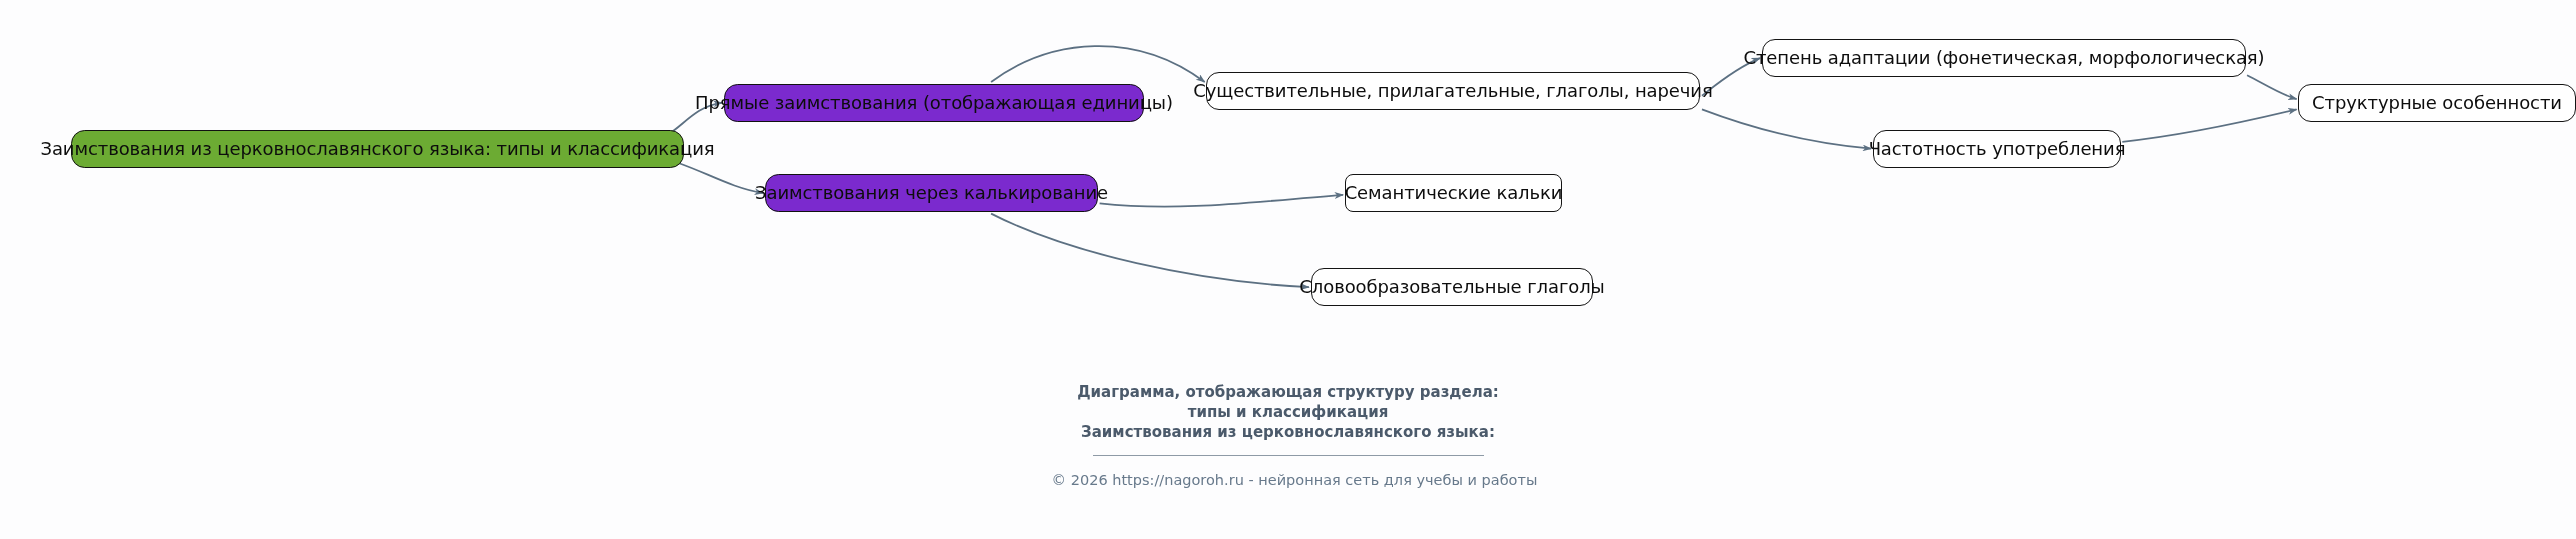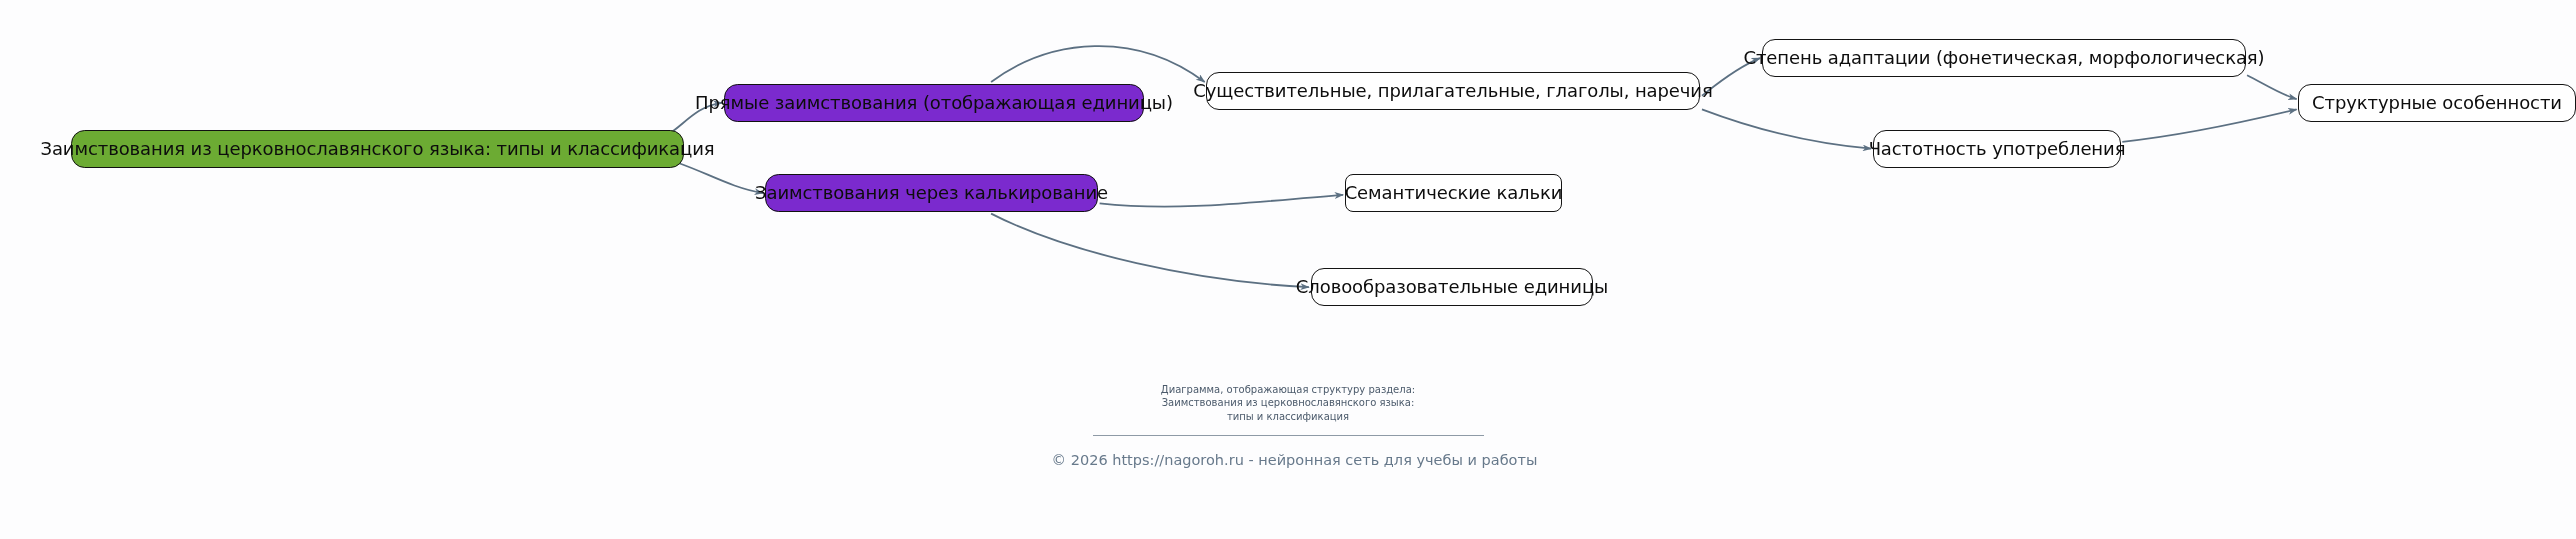--- a/index.html
+++ b/index.html
@@ -58,22 +58,22 @@
   }
   #caption-block {
     position: absolute;
     left: 0;
     top: 383px;
     width: 2576px;
     text-align: center;
   }
   .caption-title {
     font-family: "DejaVu Sans", sans-serif;
-    font-size: 10px;
-    font-weight: normal;
+    font-size: 15px;
+    font-weight: bold;
     color: #4b5a6b;
     line-height: 1.33;
   }
   .caption-rule {
     width: 391px;
     height: 0;
     margin: 12px auto 0 auto;
     border-top: 1.3px solid #8e9aa6;
   }
   .caption-footer {
@@ -135,27 +135,27 @@
 
   <div class="node leaf" style="left:2298px; top:84px; width:278px; height:38px;align-items:center;">
     <span>Структурные особенности</span>
   </div>
 
   <div class="node leaf" style="left:1345px; top:174px; width:217px; height:38px;border-radius:8px;">
     <span>Семантические кальки</span>
   </div>
 
   <div class="node leaf" style="left:1311px; top:268px; width:282px; height:38px;">
-    <span>Словообразовательные единицы</span>
+    <span>Словообразовательные глаголы</span>
   </div>
 
   <div id="caption-block">
     <div class="caption-title">
       <div>Диаграмма, отображающая структуру раздела:</div>
+      <div>типы и классификация</div>
       <div>Заимствования из церковнославянского языка:</div>
-      <div>типы и классификация</div>
     </div>
     <div class="caption-rule"></div>
     <div class="caption-footer">© 2026 https://nagoroh.ru - нейронная сеть для учебы и работы</div>
   </div>
 
 </div>
 
 
 </body></html>

